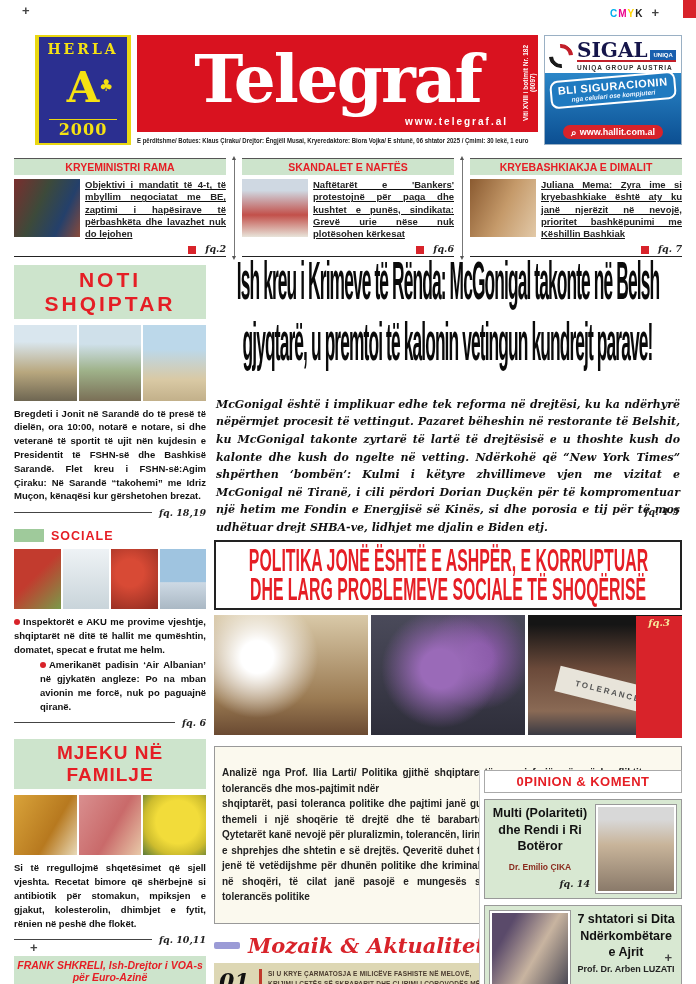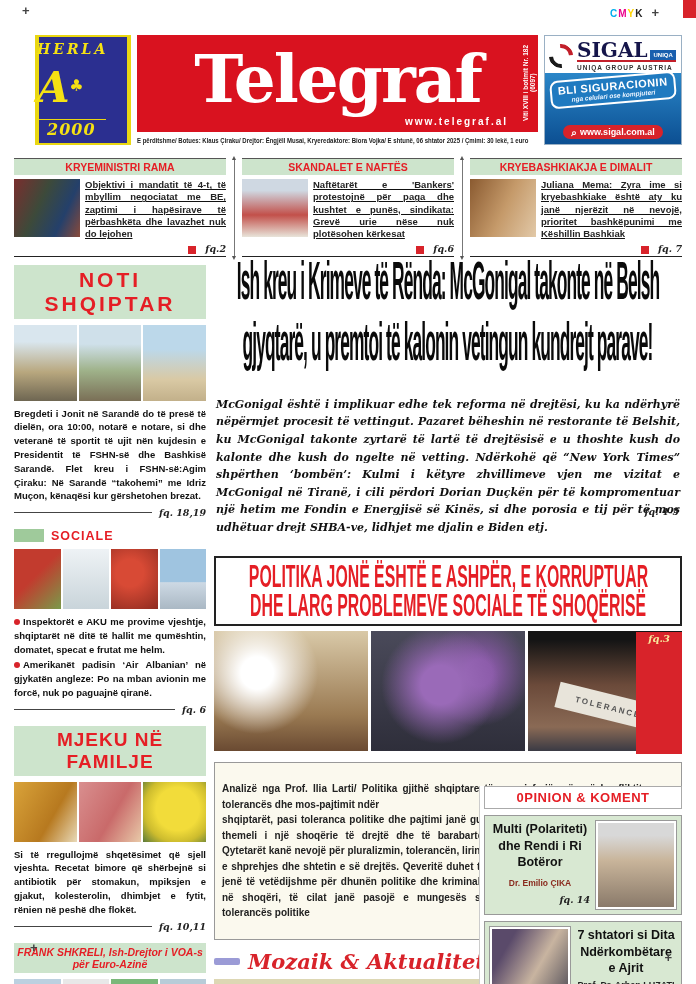--- a/index.html
+++ b/index.html
@@ -8,22 +8,22 @@
   
   .mark{position:absolute;font-size:13px;color:#444;font-weight:bold;}
   .cmyk{position:absolute;top:5px;right:36px;font-size:10px;font-weight:bold;letter-spacing:1px;}
   .cmyk .c{color:#00aeef}.cmyk .m{color:#ec008c}.cmyk .y{color:#ffd400}.cmyk .k{color:#222}
   .cmyk .plus{color:#444;margin-left:8px;font-size:13px;}
   .corner-red{position:absolute;top:0;right:0;width:13px;height:18px;background:#d8232a;}
   
   .masthead{display:flex;margin:35px 14px 0 35px;gap:6px;height:116px;}
   .herla{width:96px;height:110px;background:#2b2f90;border:2px solid #e9d712;flex:none;
          box-shadow:inset 7px 0 0 -5px #e9d712, inset -7px 0 0 -5px #e9d712;
-         display:flex;flex-direction:column;align-items:flex-start;justify-content:space-between;
-         padding:4px 0;box-sizing:border-box;color:#f5e113;font-family:"DejaVu Serif",serif;font-style:italic;}
+         display:flex;flex-direction:column;align-items:center;justify-content:space-between;
+         padding:4px 0;box-sizing:border-box;color:#f5e113;font-family:"DejaVu Serif",serif;}
   .herla-name{font-weight:bold;font-size:14px;letter-spacing:3px;}
   .herla-letter{font-weight:bold;font-size:42px;line-height:40px;position:relative;}
   .herla-letter .club{font-size:16px;position:absolute;top:-2px;right:-14px;}
   .herla-year{font-weight:bold;font-size:16px;letter-spacing:1px;border-top:1px solid #e9d712;padding:0 10px;}
   .brand-wrap{flex:1;display:flex;flex-direction:column;min-width:0;}
   .brand{position:relative;background:#d9121f;height:97px;}
   .brand-title{font-family:"DejaVu Serif",serif;font-weight:bold;color:#fff;font-size:66px;
                line-height:88px;text-align:center;letter-spacing:-2px;}
   .brand-site{position:absolute;right:30px;bottom:5px;color:#fff;font-weight:bold;font-size:10px;letter-spacing:2px;}
   .brand-edition{position:absolute;right:2px;top:5px;color:#fff;font-weight:bold;font-size:6.5px;
@@ -109,21 +109,21 @@
         display:flex;align-items:center;justify-content:center;font-size:8px;font-weight:bold;color:#555;letter-spacing:2px;}
   .op-ph1{background:linear-gradient(#d8d8d8 15%,#c8b49a 45%,#8a7a6a);}
   .op-ph2{background:linear-gradient(120deg,#5a4a6a 20%,#c8b4a0 55%,#3a3a4a);}
   
   .hl-line{height:61px;display:flex;justify-content:center;align-items:flex-start;}
   .hl-line span{white-space:nowrap;font-weight:bold;font-size:29px;letter-spacing:-1.5px;
                 transform:scale(0.60,1.85);color:#0a0a0a;}
   .deck{position:relative;margin-top:9px;font-family:"DejaVu Serif",serif;font-style:italic;font-weight:bold;
         font-size:11px;line-height:1.6;text-align:justify;color:#111;padding:0 2px 2px;}
   .deck-fq{position:absolute;right:3px;bottom:19px;}
-  .redbox{border:2px solid #222;margin-top:18px;padding:4px 2px;}
+  .redbox{border:2px solid #222;margin-top:2px;padding:4px 2px;}
   .rb-line{height:29px;display:flex;justify-content:center;align-items:center;}
   .rb-line span{white-space:nowrap;font-weight:bold;font-size:24px;transform:scale(0.66,1.3);color:#e51e25;}
   .photos{display:flex;gap:3px;margin-top:5px;position:relative;}
   .photos>div{flex:1;height:120px;}
   .fq3{position:absolute;right:0;bottom:-3px;background:#d8232a;color:#f7e69a;font-family:"DejaVu Serif",serif;
        font-style:italic;font-weight:bold;font-size:10px;padding:1px 12px;}
   .lower{position:relative;margin-top:11px;min-height:268px;}
   .analysis{border:1px solid #999;background:#fbf9ee;padding:18px 7px;font-size:10px;font-weight:bold;
             line-height:1.55;text-align:justify;color:#222;min-height:130px;box-sizing:border-box;}
   .analysis .body-part{display:block;width:264px;}
@@ -191,21 +191,21 @@
           <div class="sigal-sub">UNIQA GROUP AUSTRIA</div>
         </div>
       </div>
       <div class="sigal-bottom">
         <div class="ribbon">
           <span class="ribbon-main">BLI SIGURACIONIN</span>
           <span class="ribbon-sub">nga celulari ose kompjuteri</span>
         </div>
         <div class="sigal-url">
           <span class="mag">⌕</span>
-          <span>www.sigal.com.al</span>
+          <span>www.hallit.com.al</span>
         </div>
       </div>
     </div>
   </header>
 
   <section class="briefs">
     <article class="brief">
       <div class="brief-head">KRYEMINISTRI RAMA</div>
       <div class="brief-body">
         <div class="brief-photo ph-rama"></div>
@@ -269,21 +269,21 @@
         <span class="sociale-sq"></span>
         <span class="sociale-title">SOCIALE</span>
       </div>
       <div class="strip short">
         <div class="ph-market"></div>
         <div class="ph-milk"></div>
         <div class="ph-peppers"></div>
         <div class="ph-plane"></div>
       </div>
       <div class="left-text"><span class="dot"></span><span>Inspektorët e AKU me provime vjeshtje, shqiptarët në ditë të hallit me qumështin, domatet, specat e frutat me helm.</span></div>
-      <div class="left-text" style="margin-top:2px;"><span class="dot"></span><span>Amerikanët padisin ‘Air Albanian’ në gjykatën angleze: Po na mban avionin me forcë, nuk po paguajnë qiranë.</span></div>
+      <div class="left-text" style="margin-top:2px;margin-left:26px;"><span class="dot"></span><span>Amerikanët padisin ‘Air Albanian’ në gjykatën angleze: Po na mban avionin me forcë, nuk po paguajnë qiranë.</span></div>
       <div class="fqrule">
           <span class="line"></span>
           <span class="fq">fq. 6</span>
         </div>
 
       <div class="greenbar mjeku-bar">MJEKU NË FAMILJE</div>
       <div class="strip short">
         <div class="ph-oil"></div>
         <div class="ph-meat"></div>
         <div class="ph-lemon"></div>

